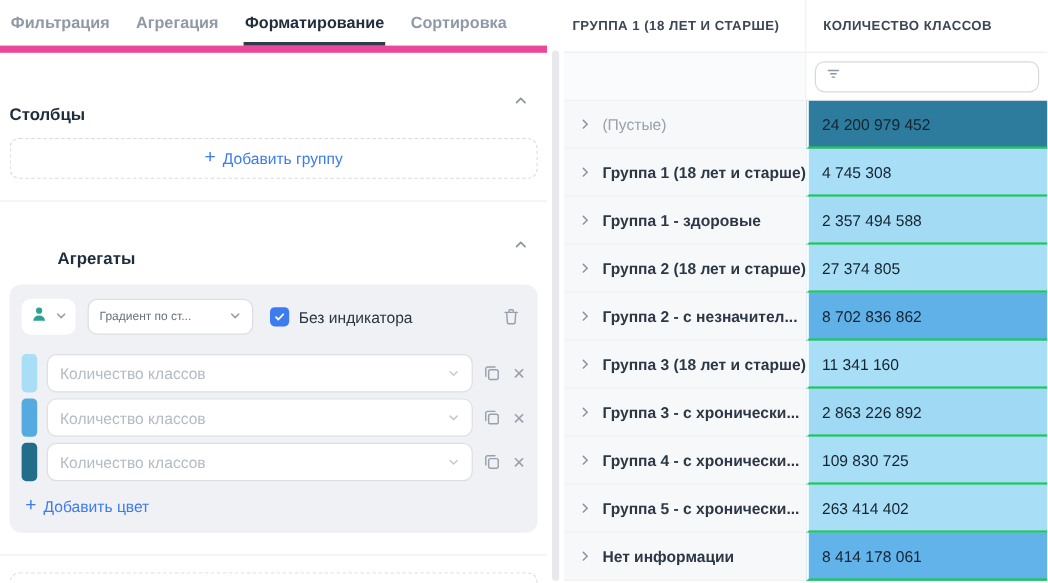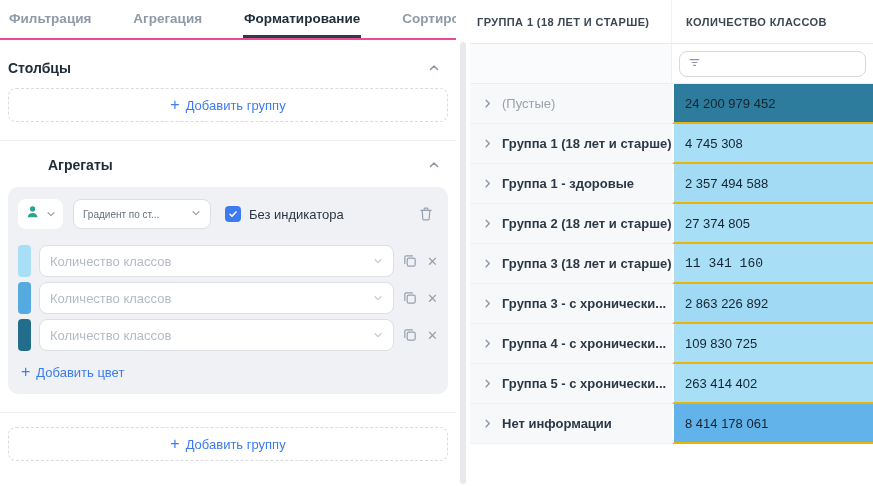--- a/index.html
+++ b/index.html
@@ -7,29 +7,29 @@
   body {
     font-family: "Liberation Sans", "DejaVu Sans", sans-serif;
     background: #ffffff;
     color: #202e3c;
   }
   .app { display: flex; width: 873px; height: 486px; }
 
   
   .left-panel { flex: 0 0 456px; width: 456px; background: #fff; overflow: hidden; }
 
-  .tabs-row { display: flex; gap: 40px; padding: 9px 10px 0 8px; border-bottom: 2px solid #ec4899; }
+  .tabs-row { display: flex; gap: 20px; padding: 9px 10px 0 8px; border-bottom: 6px solid #ec4899; }
   .tab { font-size: 13.5px; font-weight: 700; color: #8f99a7; padding: 2px 1px 9px;
          border-bottom: 3px solid transparent; cursor: pointer; white-space: nowrap; }
   .tab.active { color: #212e3c; border-bottom-color: #2e3b4a; }
 
   .section-head { display: flex; align-items: center; justify-content: space-between;
                   padding: 20px 16px 12px 8px; }
   .section-head.second { padding-top: 16px; padding-left: 48px; }
-  .section-title { font-size: 14px; font-weight: 700; color: #202e3c; }
+  .section-title { font-size: 14px; font-weight: 700; color: #202e3c; margin-top: 23px; }
   .collapse-btn { display: inline-flex; cursor: pointer; }
 
   .add-group-btn { display: flex; align-items: center; justify-content: center; gap: 6px;
                    width: calc(100% - 16px); margin: 0 8px; height: 34px;
                    background: #fff; border: 1px dashed #d8dce1; border-radius: 8px;
                    color: #3c7bf0; font-size: 13px; font-family: inherit; cursor: pointer; }
   .add-group-btn .plus { font-size: 16px; line-height: 1; font-weight: 400; }
   .btn2 { margin-top: 14px; }
 
   .separator { height: 1px; background: #edeff2; margin-top: 18px; }
@@ -88,21 +88,21 @@
   .trow { display: flex; height: 40px; flex: 0 0 40px; }
   .cell-label { width: 202px; flex: 0 0 202px; background: #f7f8fa;
                 display: flex; align-items: center; gap: 9px; padding-left: 12px;
                 border-bottom: 1px solid #eff1f3; overflow: hidden; }
   .cell-label .lbl { font-size: 13px; font-weight: 700; color: #2b3846;
                      white-space: nowrap; overflow: hidden; }
   .cell-label .lbl.muted { color: #99a2ac; font-weight: 400; }
   .row-chev { display: inline-flex; flex: 0 0 auto; cursor: pointer; }
   .cell-value { flex: 1; display: flex; align-items: center; padding-left: 11px;
                 font-size: 13px; color: #152430; border-left: 2px solid #fff;
-                border-bottom: 2px solid #eab308; white-space: nowrap; overflow: hidden; }
+                border-bottom: 2px solid #22c55e; white-space: nowrap; overflow: hidden; }
 </style>
 </head>
 <body>
 
 <div class="app">
 
   <div class="left-panel">
 
     <div class="tabs-row">
       <div class="tab">Фильтрация</div>
@@ -336,31 +336,44 @@
                 <path d="M4.5 2.5L8 6l-3.5 3.5" stroke="#8b95a3" stroke-width="1.4" stroke-linecap="round" stroke-linejoin="round"></path>
               </svg>
             </span>
           <span class="lbl">Группа 2 (18 лет и старше)</span>
         </div>
         <div class="cell-value" style="background-color: rgb(169, 222, 247);">
           <span>27 374 805</span>
         </div>
       </div>
 
+      <div class="trow">
+        <div class="cell-label">
+          <span class="row-chev">
+              <svg width="11" height="11" viewBox="0 0 12 12" fill="none">
+                <path d="M4.5 2.5L8 6l-3.5 3.5" stroke="#8b95a3" stroke-width="1.4" stroke-linecap="round" stroke-linejoin="round"></path>
+              </svg>
+            </span>
+          <span class="lbl">Группа 2 - с незначител...</span>
+        </div>
+        <div class="cell-value" style="background-color: rgb(95, 177, 232);">
+          <span>8 702 836 862</span>
+        </div>
+      </div>
 
       <div class="trow">
         <div class="cell-label">
           <span class="row-chev">
               <svg width="11" height="11" viewBox="0 0 12 12" fill="none">
                 <path d="M4.5 2.5L8 6l-3.5 3.5" stroke="#8b95a3" stroke-width="1.4" stroke-linecap="round" stroke-linejoin="round"></path>
               </svg>
             </span>
           <span class="lbl">Группа 3 (18 лет и старше)</span>
         </div>
-        <div class="cell-value" style="background-color: rgb(169, 222, 247); font-family: Liberation Mono, monospace;">
+        <div class="cell-value" style="background-color: rgb(169, 222, 247);">
           <span>11 341 160</span>
         </div>
       </div>
 
       <div class="trow">
         <div class="cell-label">
           <span class="row-chev">
               <svg width="11" height="11" viewBox="0 0 12 12" fill="none">
                 <path d="M4.5 2.5L8 6l-3.5 3.5" stroke="#8b95a3" stroke-width="1.4" stroke-linecap="round" stroke-linejoin="round"></path>
               </svg>

